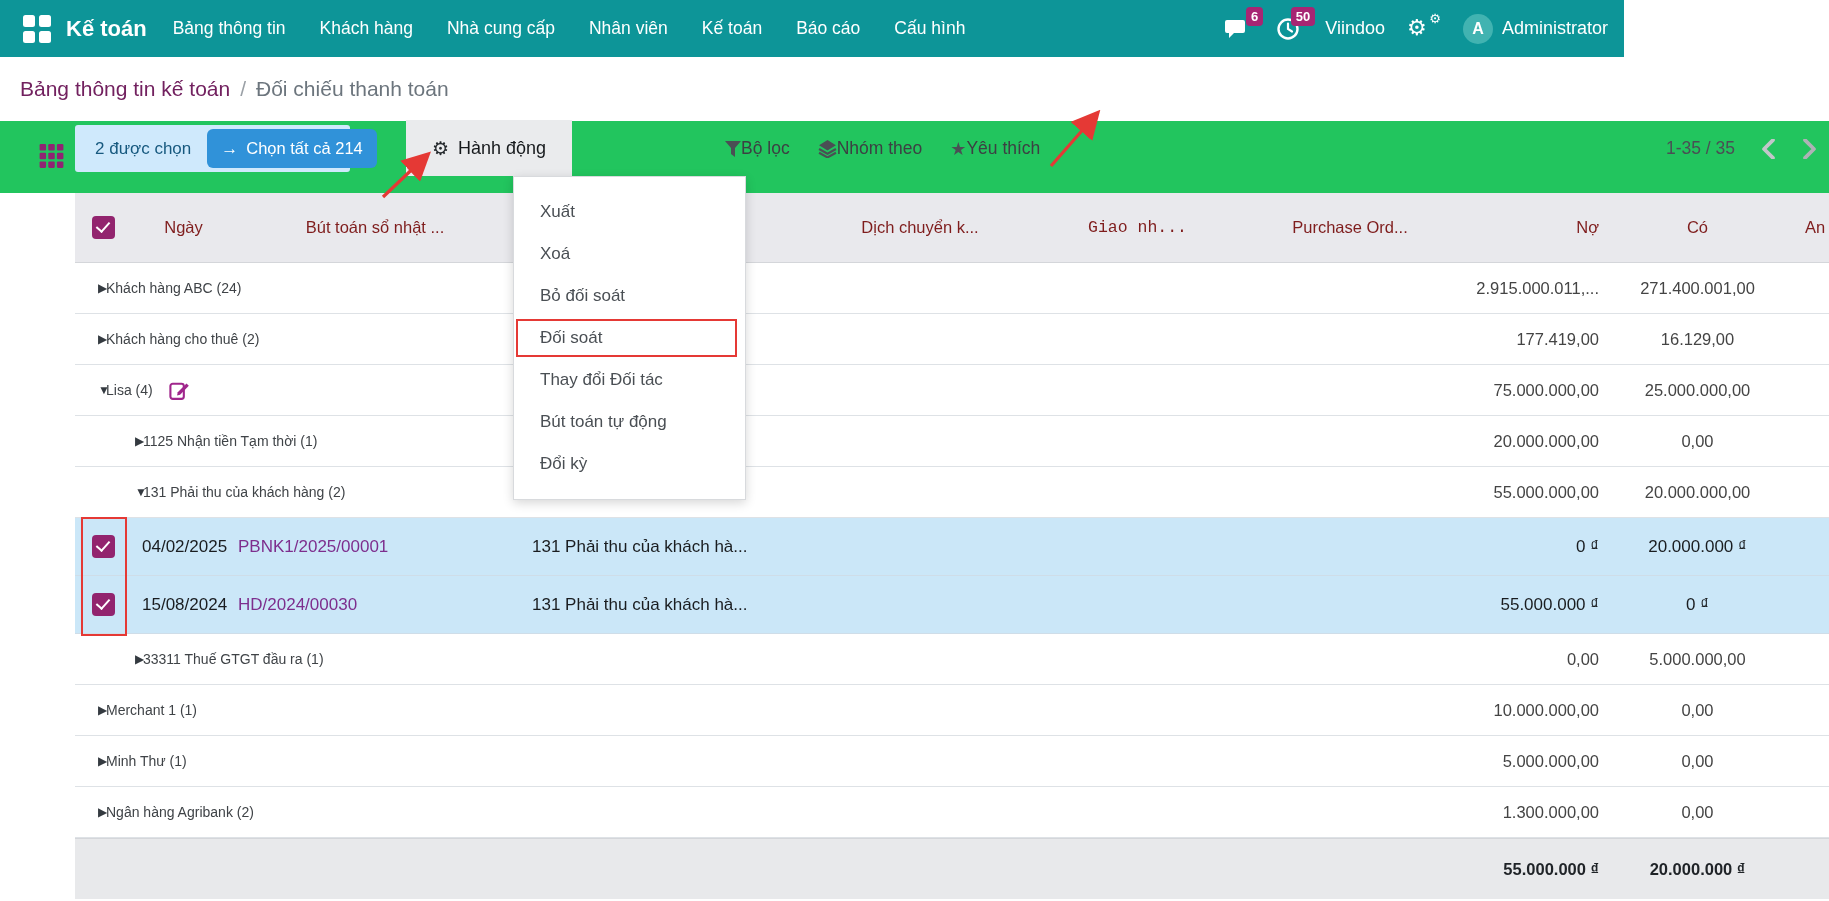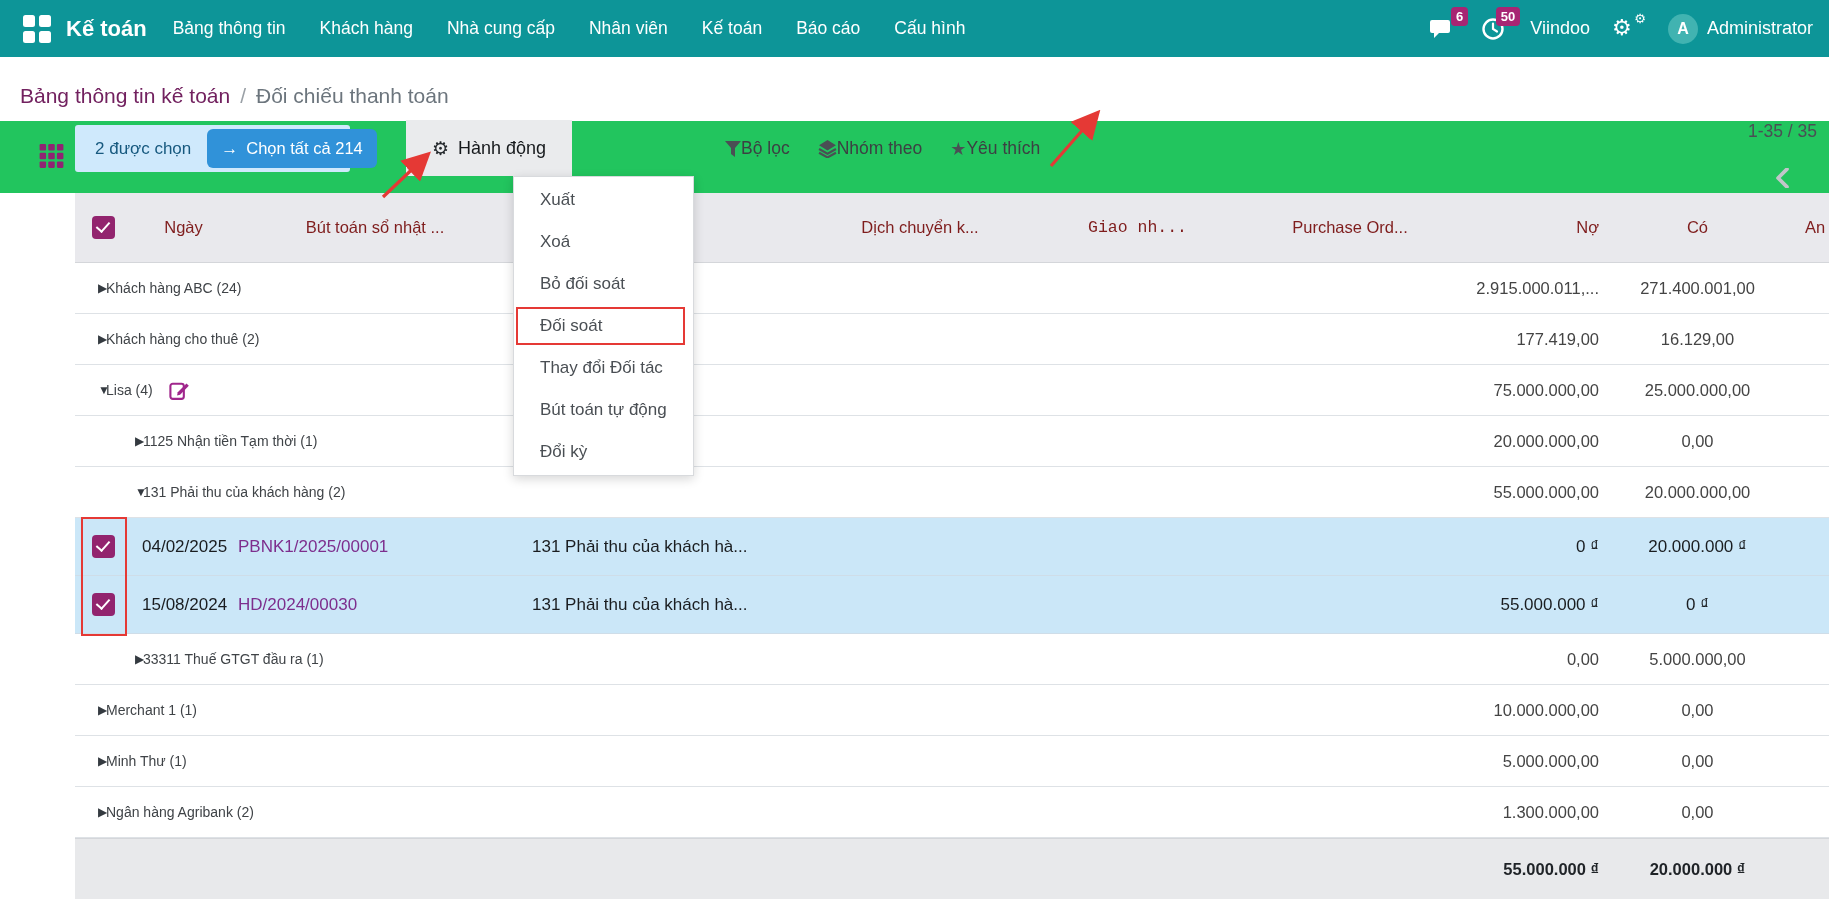--- a/index.html
+++ b/index.html
@@ -1,38 +1,38 @@
 <!DOCTYPE html>
 <html><head>
 <meta charset="utf-8">
 <style>
   * { margin:0; padding:0; box-sizing:border-box; }
   html,body { width:1829px; height:901px; }
   body { font-family:"Liberation Sans","DejaVu Sans",sans-serif; background:#fff; overflow:hidden; }
   #screen { position:relative; width:1829px; height:901px; background:#fff; overflow:hidden; }
 
   
-  .navbar { position:absolute; left:0; top:0; width:1829px; height:57px; background:#0d9598; display:flex; align-items:center; color:#fff; }
+  .navbar { position:absolute; left:0; top:0; width:1624px; height:57px; background:#0d9598; display:flex; align-items:center; color:#fff; }
   .apps-btn { width:30px; height:30px; margin-left:22px; display:grid; grid-template-columns:12px 12px; grid-template-rows:12px 12px; gap:4px; align-content:center; justify-content:center; cursor:pointer; }
   .apps-btn i { background:#fff; border-radius:2.5px; display:block; }
   .brand { font-size:22px; font-weight:700; margin-left:14px; margin-right:26px; white-space:nowrap; }
   .nav-items { display:flex; align-items:flex-end; gap:34px; font-size:17.5px; }
   .nav-item { white-space:nowrap; cursor:pointer; }
   .nav-right { margin-left:auto; display:flex; align-items:center; gap:22px; padding-right:16px; }
   .systray-icn { position:relative; width:30px; height:30px; display:flex; align-items:center; justify-content:center; cursor:pointer; }
   .badge { position:absolute; top:-7px; right:-12px; background:#a72573; color:#fff; font-size:13px; font-weight:700; line-height:1; padding:3px 5px; border-radius:4px; }
   .nav-company { font-size:18px; }
   .gears { position:relative; width:34px; height:30px; }
   .gears .g1 { font-size:22px; position:absolute; left:0; top:1px; }
   .gears .g2 { font-size:13px; position:absolute; right:0; top:-3px; }
   .avatar { width:30px; height:30px; border-radius:50%; background:#41b3b1; color:#fff; font-size:16px; font-weight:700; display:flex; align-items:center; justify-content:center; }
   .nav-user { font-size:18px; }
 
   
-  .bc-row { position:absolute; left:0; top:64px; width:1515px; height:64px; background:#fff; }
+  .bc-row { position:absolute; left:0; top:57px; width:1515px; height:64px; background:#fff; }
   .breadcrumb { position:absolute; left:20px; top:0; height:64px; display:flex; align-items:center; font-size:21px; white-space:nowrap; }
   .bc-link { color:#72215f; cursor:pointer; }
   .bc-sep { color:#9aa0a6; margin:0 10px; }
   .bc-active { color:#6c757d; }
 
   .search-zone { position:absolute; left:715px; top:57px; width:1114px; height:64px; border-bottom:1px solid #d9dbde; display:flex; align-items:center; }
   .facet { display:flex; align-items:stretch; height:46px; border:1px solid #d0d4d8; background:#fff; margin-left:6px; }
   .facet:first-child { margin-left:10px; }
   .facet-icn { width:40px; background:#0d9598; display:flex; align-items:center; justify-content:center; }
   .facet-label { display:flex; align-items:center; padding:0 6px 0 12px; font-size:17px; color:#3c4043; font-weight:500; white-space:nowrap; }
@@ -47,26 +47,26 @@
   .sel-pill { position:absolute; left:75px; top:4px; width:275px; height:47px; background:#cfe9fc; border-radius:3px; display:flex; align-items:center; }
   .sel-count { color:#17597f; font-size:17px; margin-left:20px; white-space:nowrap; }
   .sel-all-btn { margin-left:16px; height:39px; background:#3092d9; color:#fff; border:0; border-radius:6px; font-size:16.5px; padding:0 14px; display:flex; align-items:center; gap:8px; cursor:pointer; white-space:nowrap; }
   .sel-all-arrow { font-size:17px; }
   .action-btn { position:absolute; left:406px; top:-1px; width:166px; height:56px; background:#eaebed; display:flex; align-items:center; justify-content:center; gap:9px; cursor:pointer; }
   .action-gear { font-size:19px; color:#24282c; }
   .action-label { font-size:18px; color:#16191c; font-weight:500; }
   .menus { position:absolute; left:725px; top:0; height:55px; display:flex; align-items:center; gap:28px; }
   .menu-btn { display:flex; align-items:center; font-size:17.5px; color:#3c4043; font-weight:500; cursor:pointer; white-space:nowrap; }
   .star-icn { font-size:18px; color:#4a4f54; }
-  .pager { position:absolute; right:12px; top:0; height:55px; display:flex; align-items:center; gap:26px;flex-direction:column; }
+  .pager { position:absolute; right:12px; top:0; height:55px; display:flex; align-items:center; gap:26px; }
   .pager-range { font-size:17.5px; color:#4a4f54; }
   .pg-prev, .pg-next { cursor:pointer; display:flex; }
 
   
-  .dropdown { position:absolute; left:513px; top:176px; width:181px; background:#fff; border:1px solid #d8dadd; box-shadow:0 3px 10px rgba(0,0,0,.16); z-index:20; padding:2px 0; }
+  .dropdown { position:absolute; left:513px; top:176px; width:233px; background:#fff; border:1px solid #d8dadd; box-shadow:0 3px 10px rgba(0,0,0,.16); z-index:20; padding:14px 0; }
   .dd-item { position:relative; height:42px; line-height:42px; padding-left:26px; font-size:17px; color:#4a4f54; cursor:pointer; white-space:nowrap; }
   .dd-red { position:absolute; left:2px; right:8px; top:2px; bottom:2px; border:2px solid #e53935; pointer-events:none; }
 
   
   .lst { position:absolute; left:75px; top:193px; width:1754px; }
   .hrow { display:flex; height:70px; background:#e9e9ed; border-bottom:1px solid #d4d6da; align-items:center; }
   .hcell { font-size:16.5px; font-weight:500; color:#7f1d1d; text-align:center; overflow:hidden; white-space:nowrap; }
   .c-chk { width:57px; display:flex; align-items:center; justify-content:center; flex:0 0 auto; }
   .c-date { width:103px; flex:0 0 auto; }
   .c-journal { width:280px; flex:0 0 auto; }

